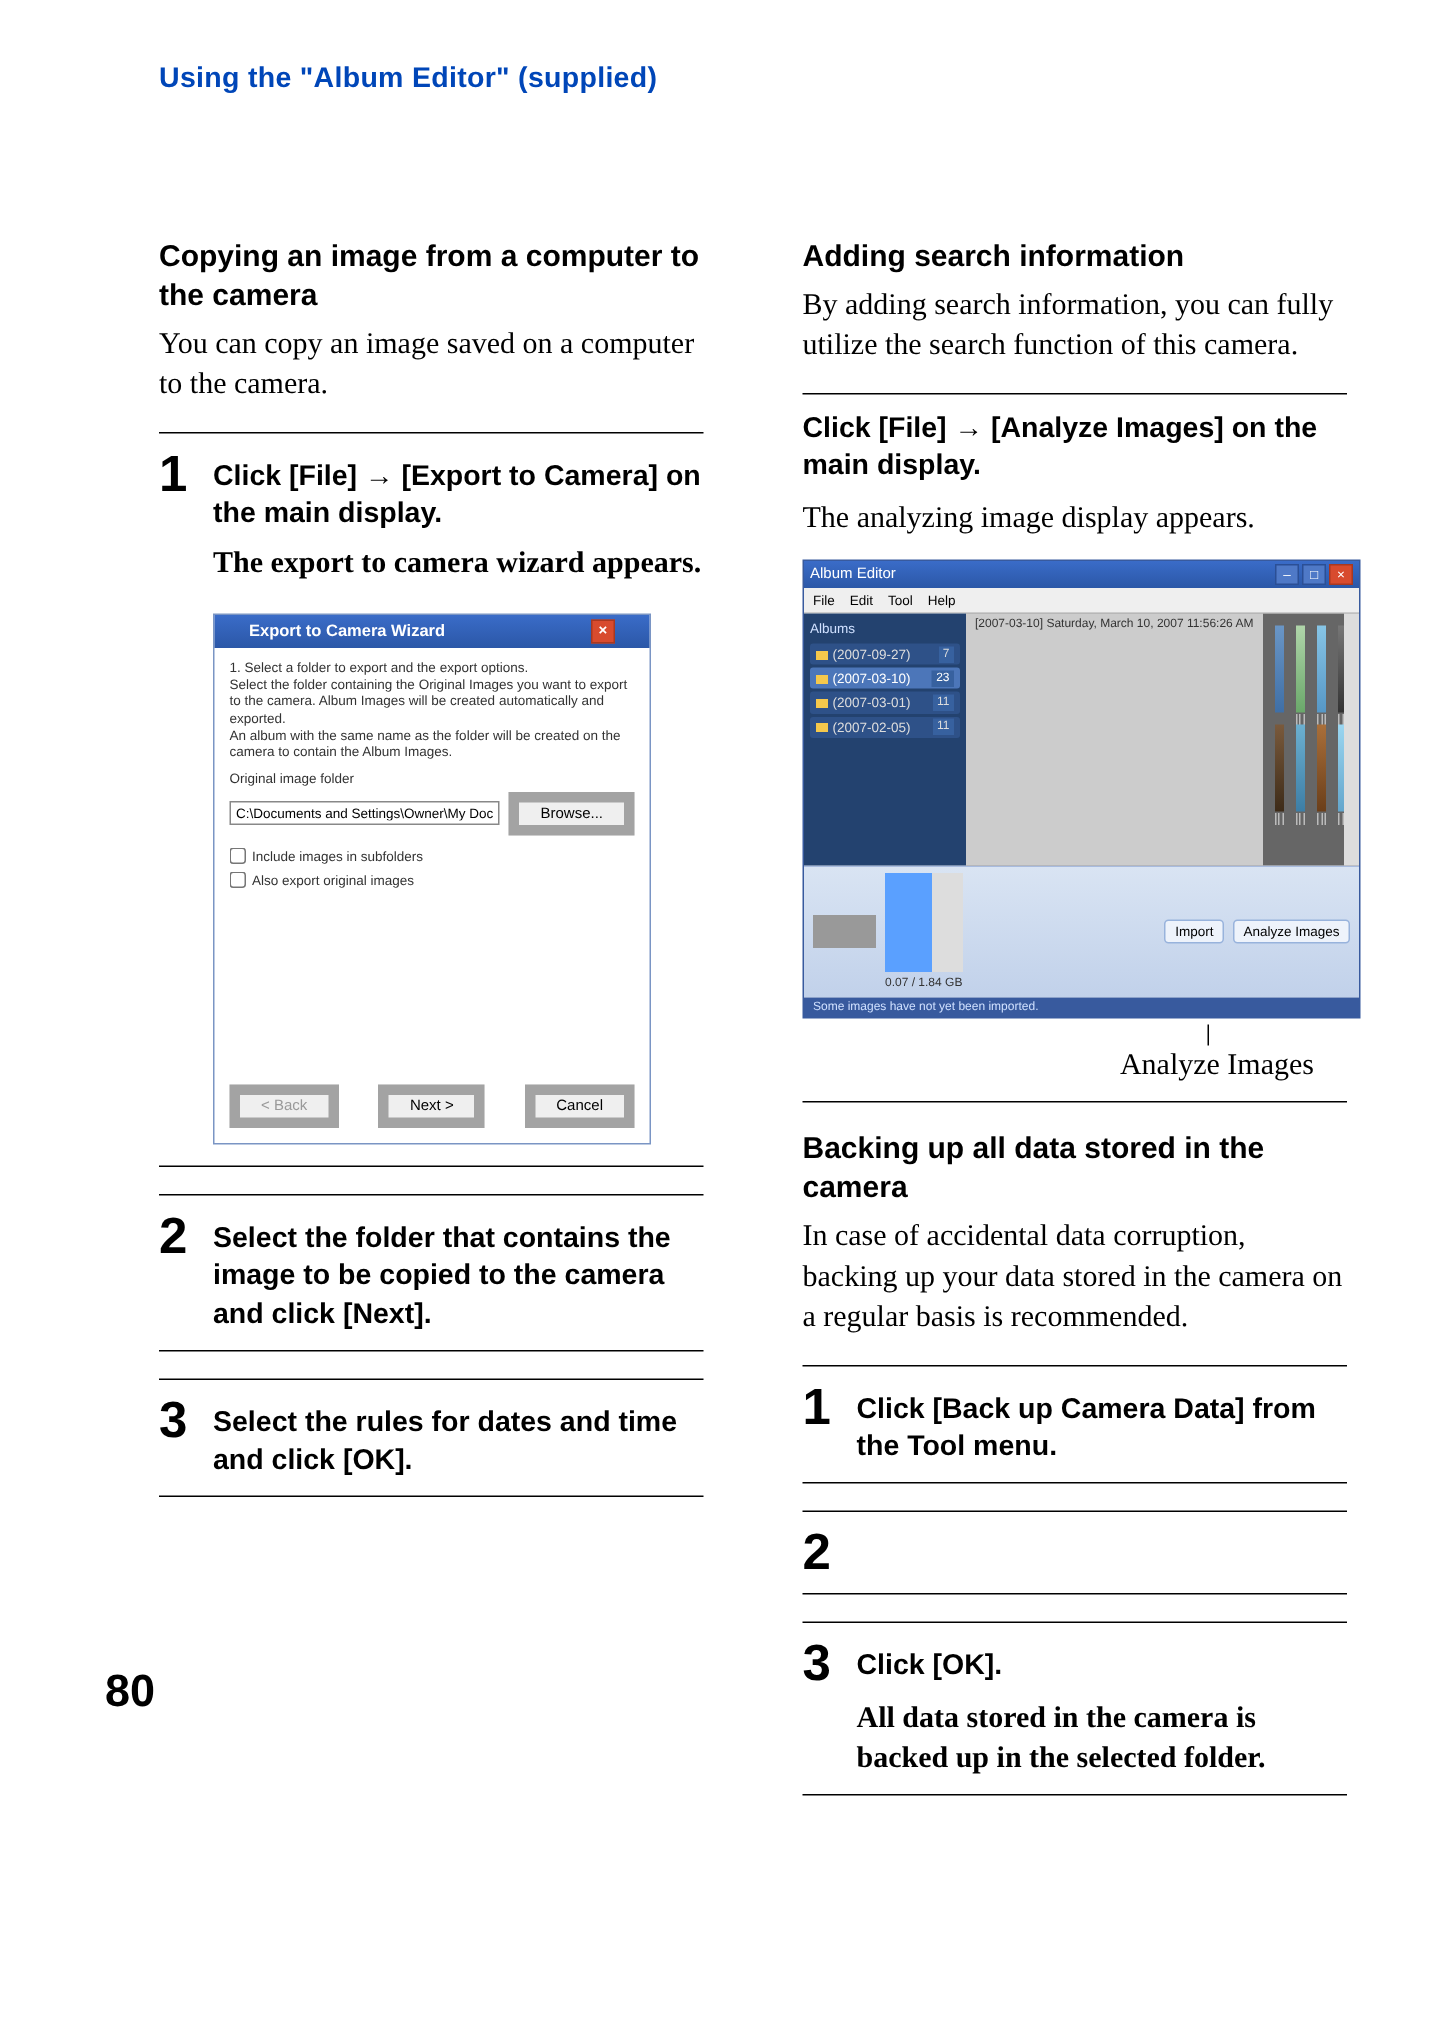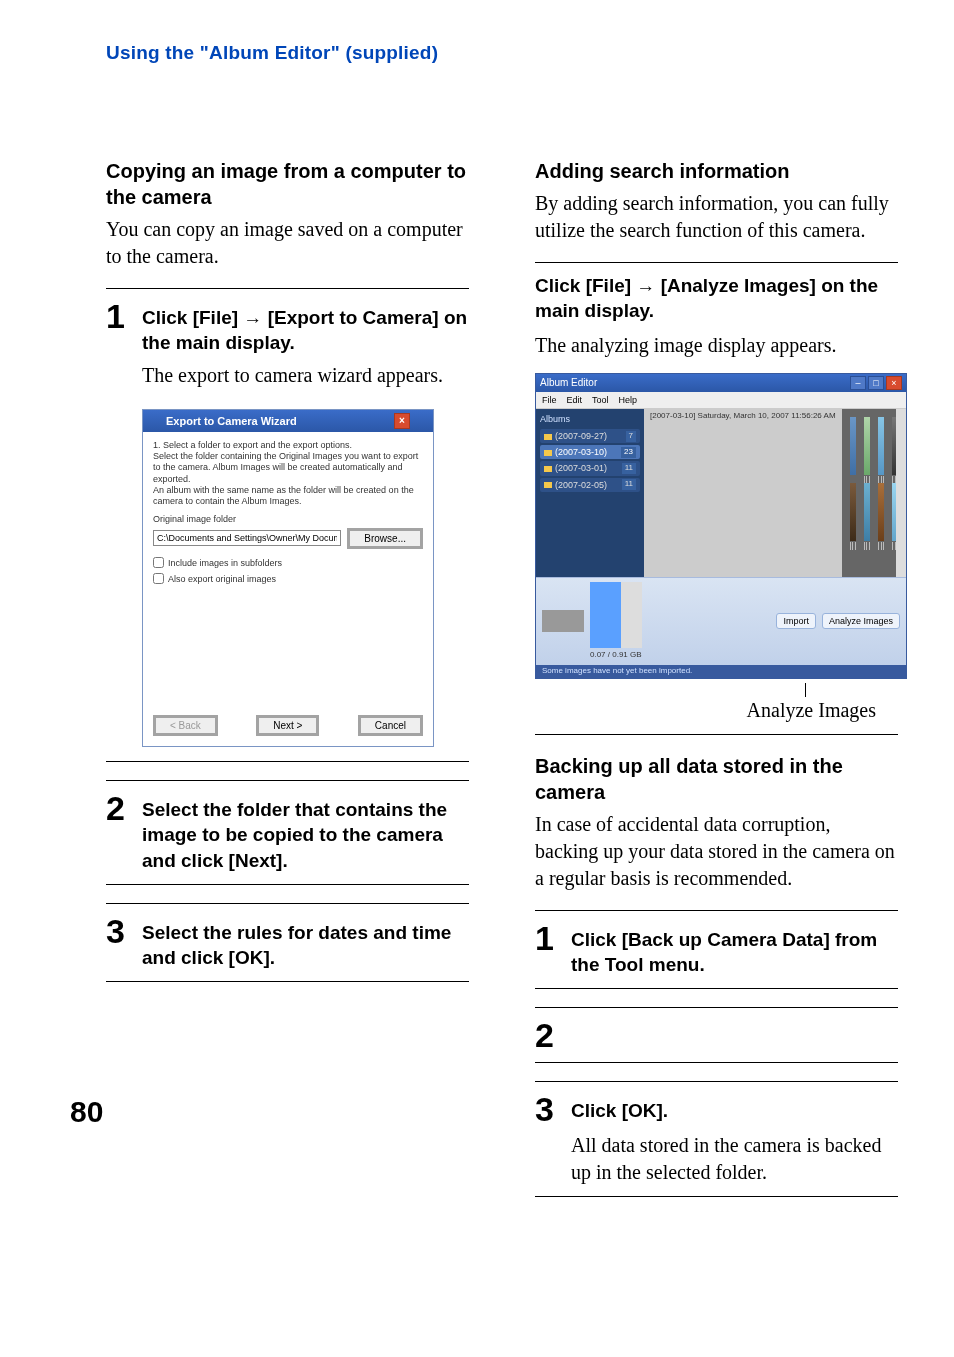--- a/index.html
+++ b/index.html
@@ -58,20 +58,21 @@
   }
   .step-title {
     font-family: Arial, "Arial Bold", sans-serif;
     font-weight: 700;
     font-size: 19px;
     line-height: 1.35;
     margin-top: 6px;
   }
   .step-body {
     margin: 6px 0 0 36px;
+    font-weight: bold;
   }
   .wizard {
     margin: 20px 0 14px 36px;
     width: 290px;
     border: 1px solid #7a95c4;
     font-family: Tahoma, Arial, sans-serif;
     font-size: 9px;
     color: #333;
     background: #fff;
   }
@@ -89,21 +90,21 @@
   .wizard-body { padding:8px 10px 10px 10px; }
   .wizard-body .ins { margin-bottom:6px; line-height:1.25; }
   .wizard-body .lbl { margin-top:6px; }
   .wizard-row { display:flex; gap:6px; align-items:center; margin-top:2px; }
   .wizard-row input[type=text]{
     flex:1; border:1px solid #888; font-size:9px; padding:2px 3px;
     background:#fff;
   }
   .wizard-row button, .wizard-buttons button {
     font-family: Tahoma, Arial, sans-serif; font-size:10px;
-    background:#efefef; border:3px solid #a3a3a3; padding:2px 14px;
+    background:#efefef; border:7px solid #a3a3a3; padding:2px 14px;
     min-width:54px;
   }
   .wizard-checks { margin-top:8px; }
   .wizard-checks label { display:flex; align-items:center; gap:4px; margin:4px 0; white-space:nowrap; }
   .wizard-checks input { width:11px; height:11px; margin:0; }
   .wizard-gap { height:110px; }
   .wizard-buttons { display:flex; justify-content:space-between; gap:6px; padding:6px 10px 10px 10px; }
   .wizard-buttons .disabled { color:#999; }
 
   .app {
@@ -347,21 +348,21 @@
                   </div>
                 </div>
             </div>
             <div class="scrollbar"></div>
           </div>
         </div>
         <div class="app-bottom">
           <div class="cap"></div>
           <div style="display:flex; flex-direction:column; gap:2px;">
             <div class="bar"></div>
-            <div class="txt">0.07 / 0.91 GB</div>
+            <div class="txt">0.07 / 1.84 GB</div>
           </div>
           <div class="spacer"></div>
           <button>Import</button>
           <button>Analyze Images</button>
         </div>
         <div style="background:#385a9e;color:#cfe0ff;padding:1px 6px;font-size:8px;">Some images have not yet been imported.</div>
       </div>
       <div class="ptr-line"></div>
       <p class="ptr-label">Analyze Images</p>
 

